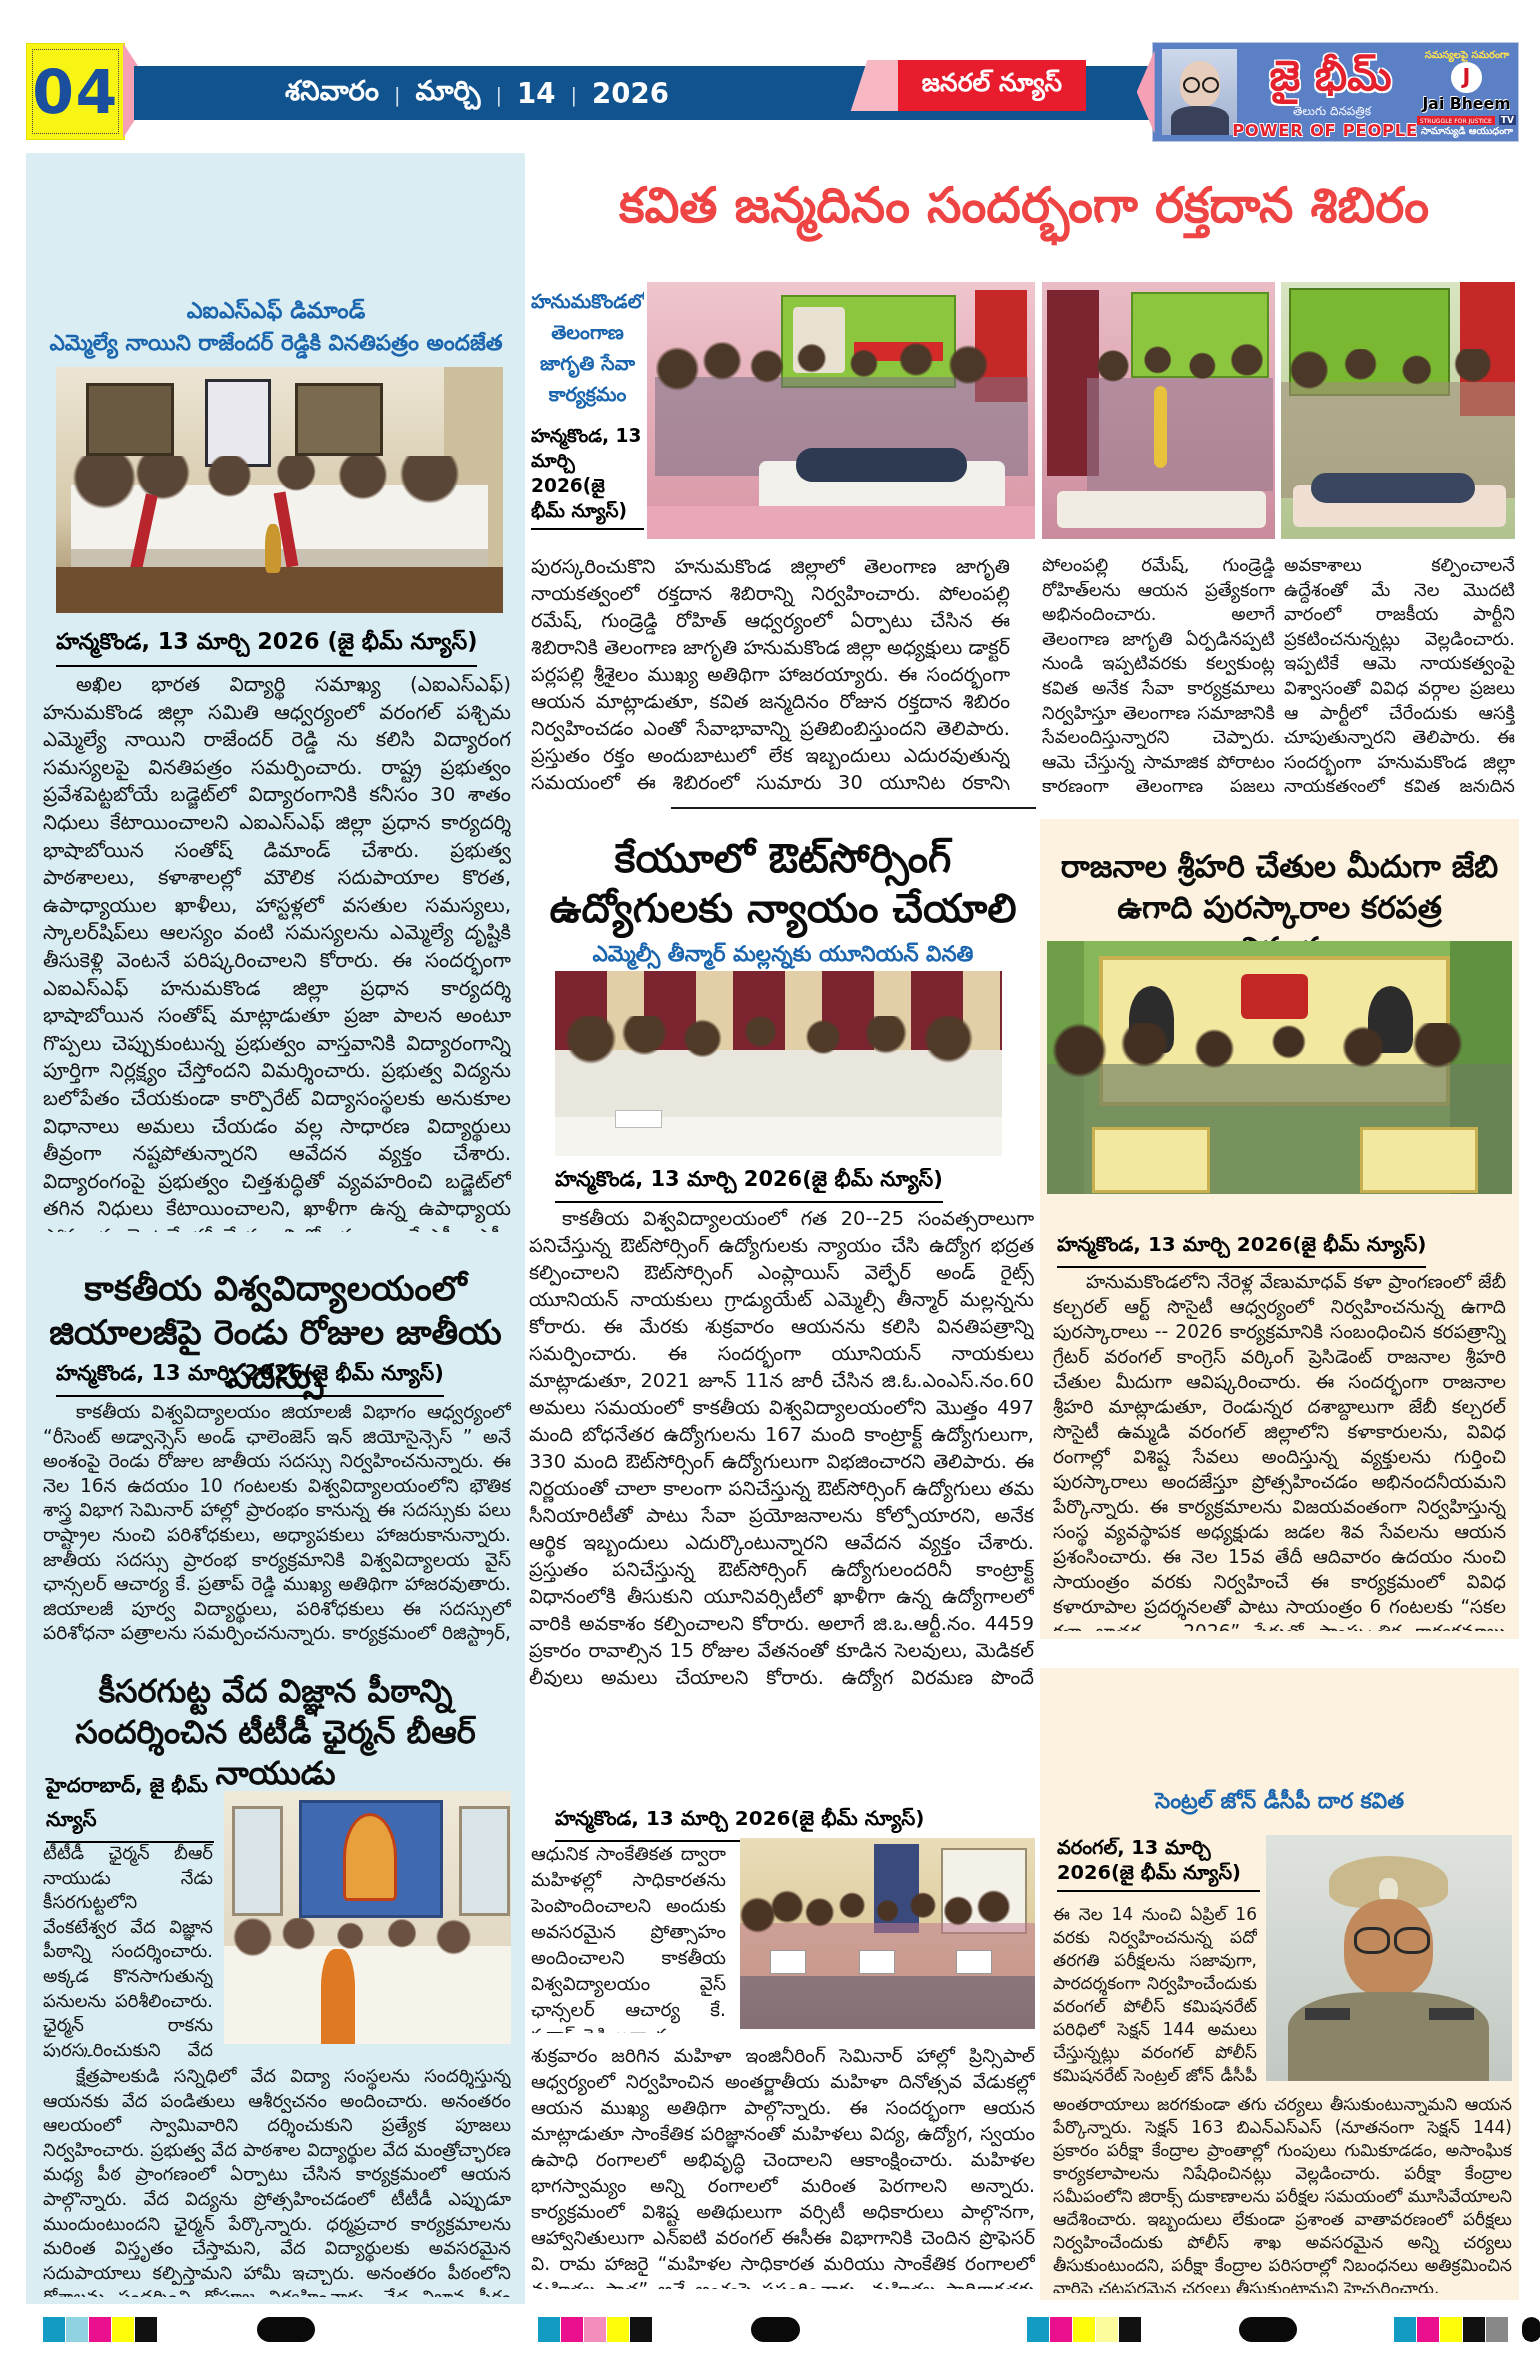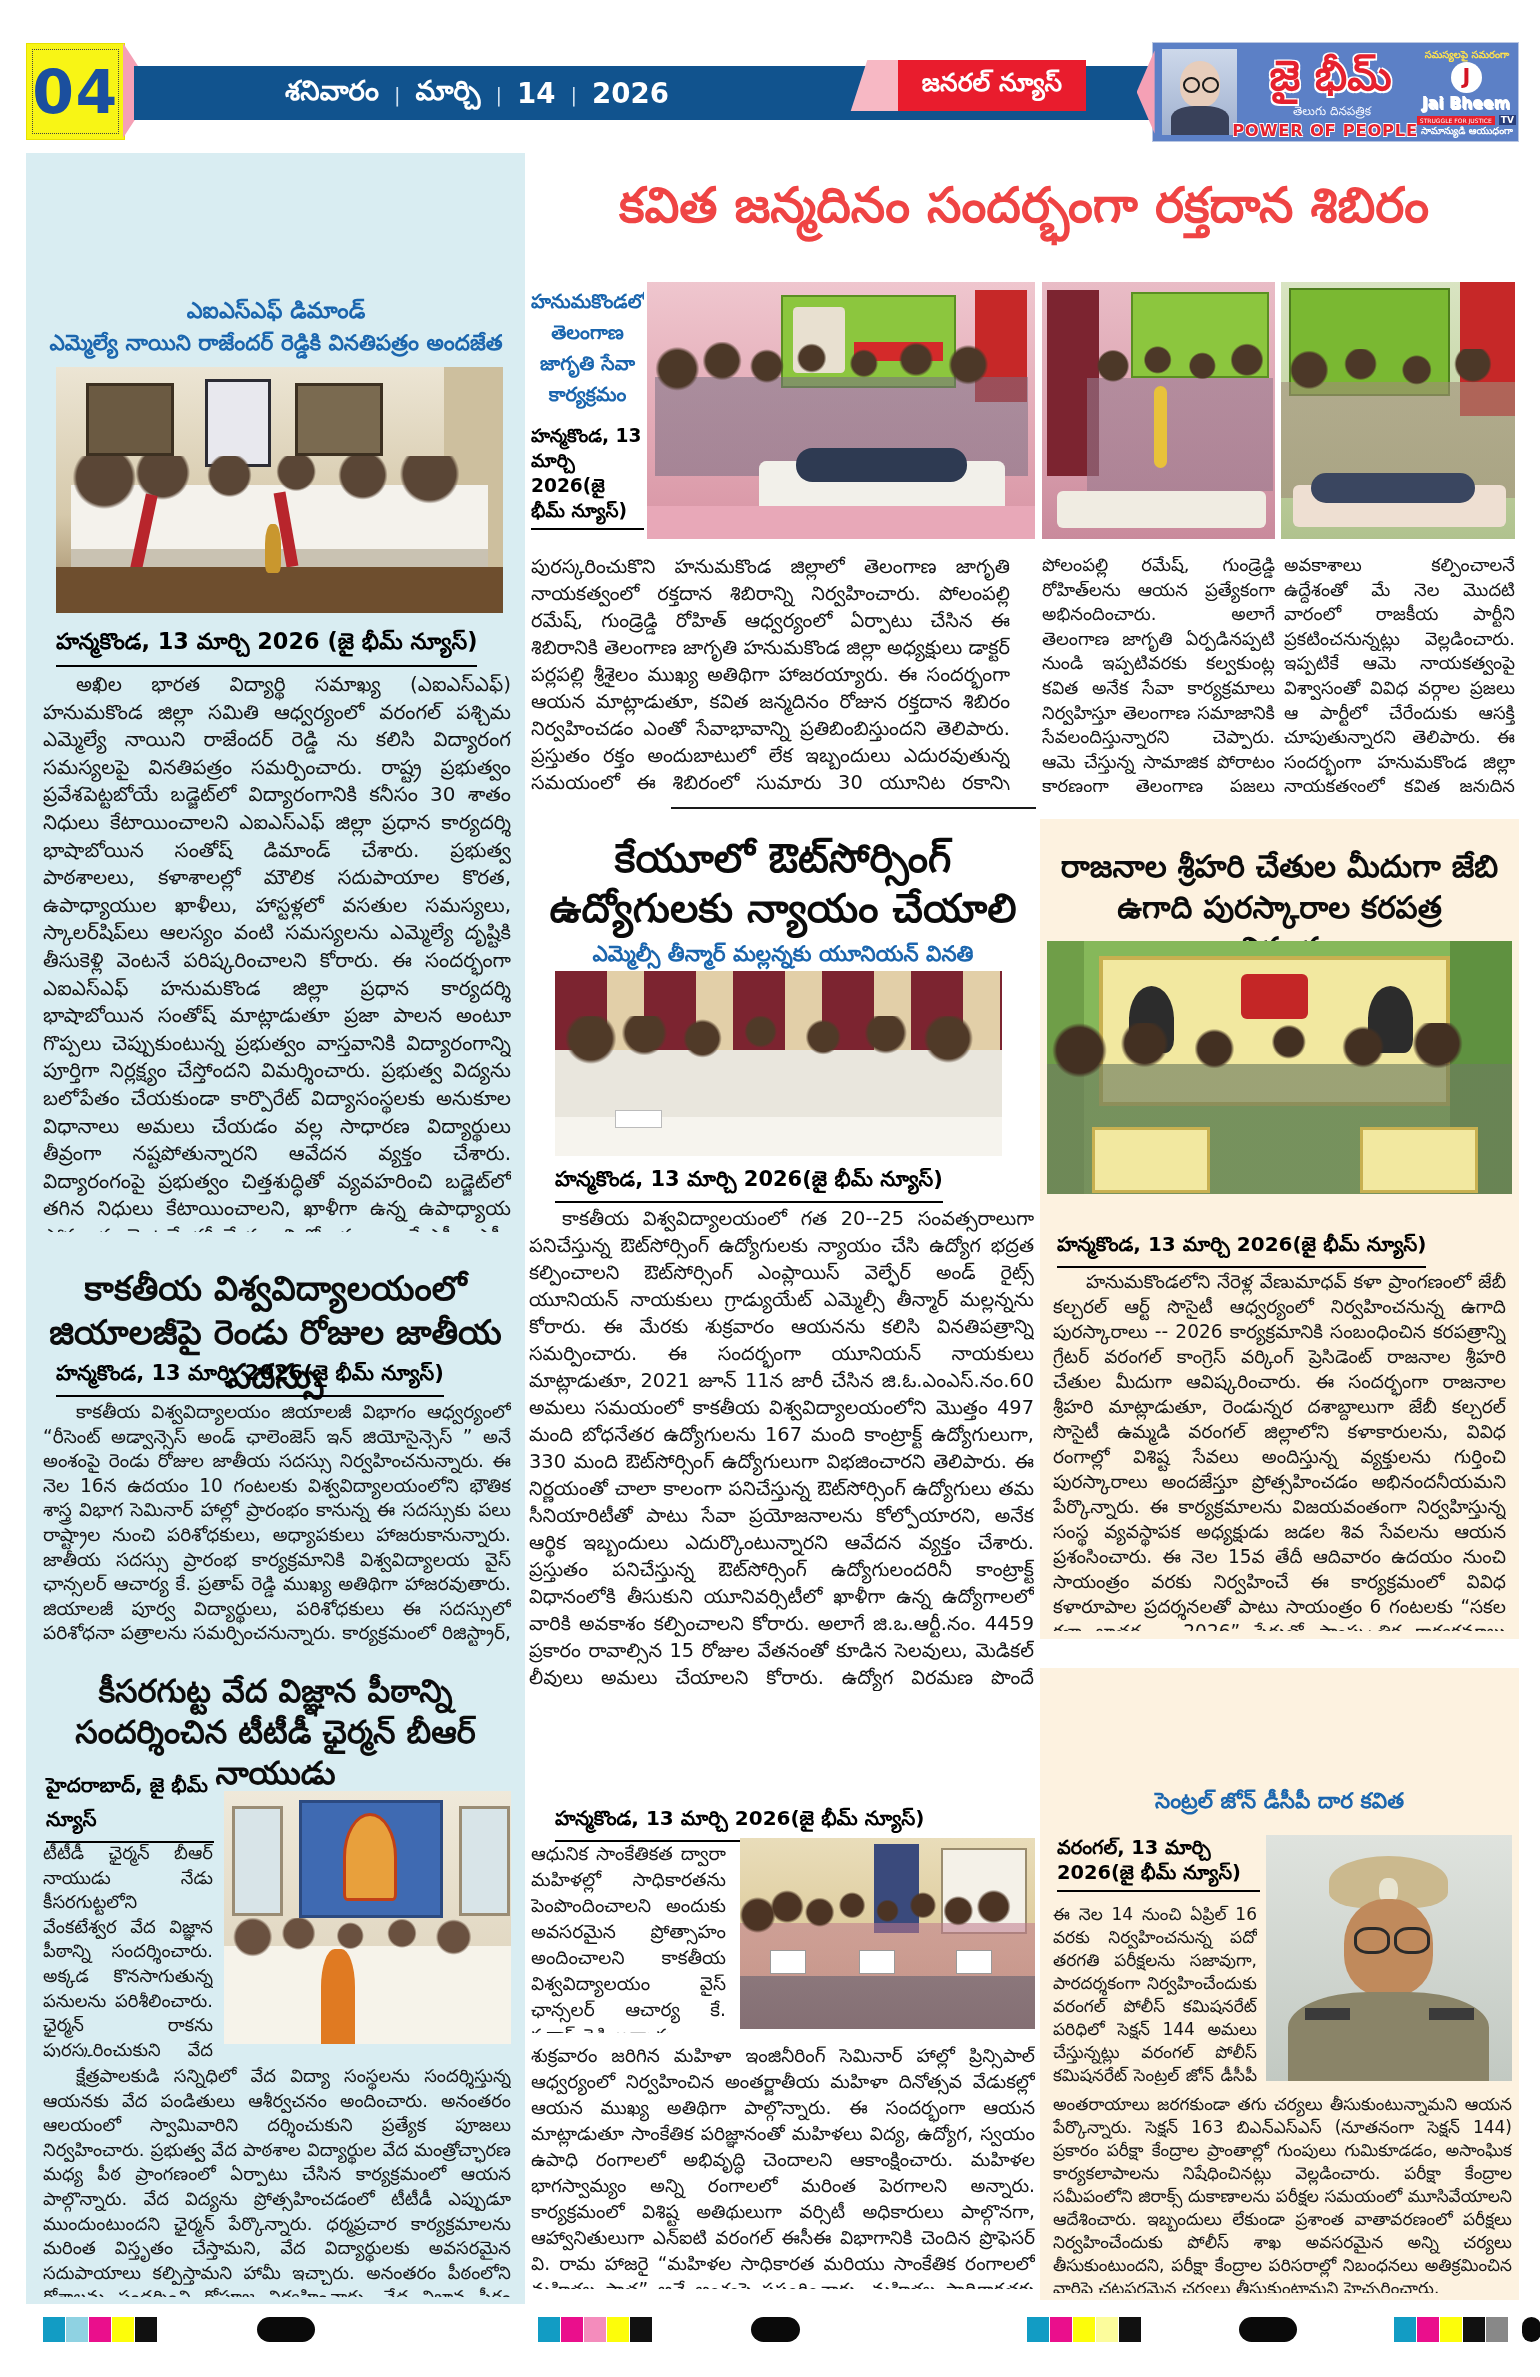--- a/index.html
+++ b/index.html
@@ -27,21 +27,21 @@
   #section-badge{background:#e91c2d;display:flex;align-items:center;justify-content:center;}
   #section-badge div{color:#fff;font-size:25px;font-weight:bold;}
   #masthead{background:#5c80c6;border:0.7px solid #b9c6e2;}
   #mh-title{font-size:42px;font-weight:bold;color:#e6212e;
             text-shadow:1.5px 1.5px 0 #fff,-1.5px -1.5px 0 #fff,1.5px -1.5px 0 #fff,-1.5px 1.5px 0 #fff;}
   #mh-sub{color:#f4f6ff;font-size:12px;}
   #mh-tag{color:#e6212e;font-weight:bold;font-size:16.4px;letter-spacing:0.7px;
           text-shadow:0.7px 0.7px 0 #fff,-0.7px -0.7px 0 #fff,0.7px -0.7px 0 #fff,-0.7px 0.7px 0 #fff;}
   .mh-slogan{color:#ffe14d;font-size:10px;font-weight:bold;}
   .mh-slogan2{color:#ffffff;font-size:9.7px;font-weight:bold;}
-  #mh-logoname{color:#ffffff;font-weight:bold;font-size:15.7px;
+  #mh-logoname{color:#000000;font-weight:bold;font-size:15.7px;
           text-shadow:0.7px 0.7px 0 #fff,-0.7px -0.7px 0 #fff;}
   #mh-logotag{background:#e6212e;color:#fff;font-size:6px;display:inline-block;padding:0.7px 3px;}
   #mh-logotv{color:#fff;font-weight:bold;font-size:9px;background:#2a3e7a;padding:0 2.2px;display:inline-block;}
   .regline{display:flex;gap:1.5px;}
   .regsq{width:21.6px;height:25px;}
   .regblob{background:#0a0a0a;border-radius:12.7px;}
 </style>
 </head>
 <body>
 

